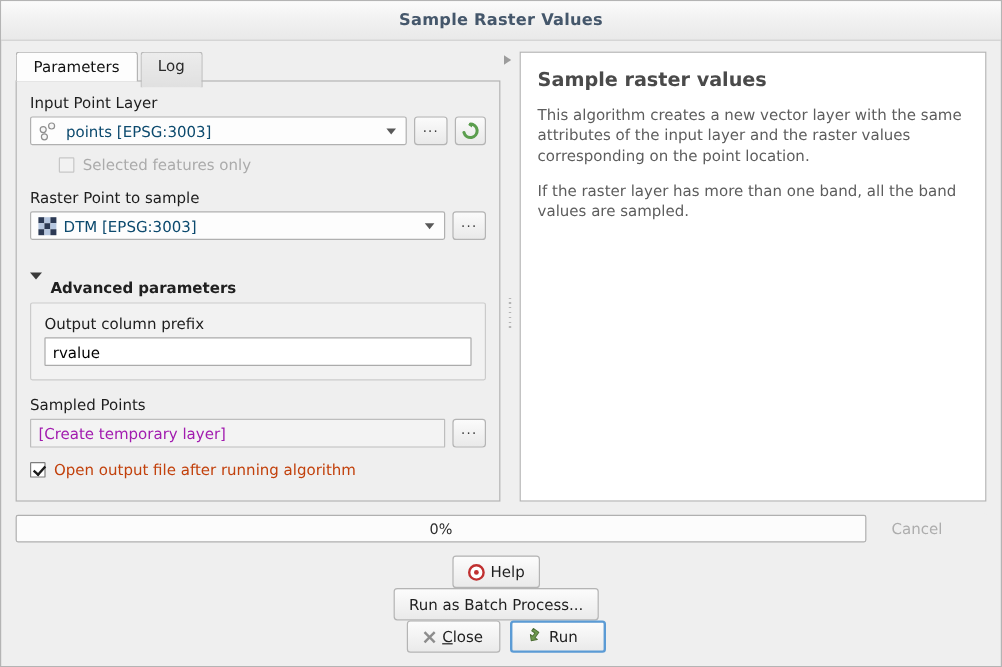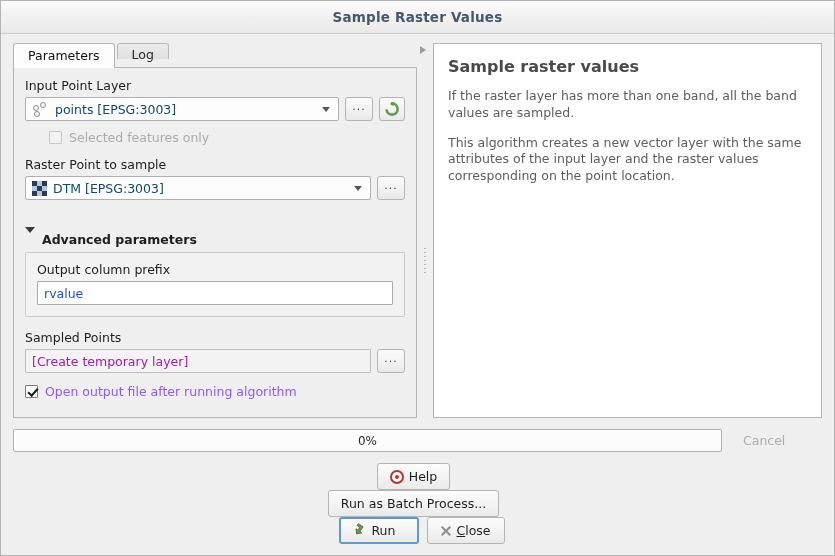--- a/index.html
+++ b/index.html
@@ -36,21 +36,21 @@
     flex: 1 1 auto;
     display: flex; flex-direction: row;
     padding: 9px 12px 0 12px;
     box-sizing: border-box;
     min-height: 0;
   }
   
   .tabwrap { width: 404px; flex: none; display: flex; flex-direction: column; min-height: 0; }
   .tabbar { display: flex; align-items: flex-start; height: 25px; position: relative; z-index: 2; }
   .tab {
-    height: 16px; line-height: 22px;
+    height: 30px; line-height: 22px;
     padding: 0 14px;
     font-size: 12.5px;
     border: 1px solid #b8b8b8;
     border-bottom: none;
     border-radius: 3px 3px 0 0;
     box-sizing: border-box;
     background: linear-gradient(to bottom,#ececec,#e0e0e0);
     color: #2a2a2a;
     margin-right: 2px;
   }
@@ -102,38 +102,38 @@
     background: linear-gradient(to bottom,#fbfbfb,#e9e9e9);
     display: flex; align-items: center; justify-content: center;
     box-sizing: border-box;
   }
   .lineedit {
     flex: 1 1 auto; height: 24px;
     border: 1px solid #ababab; border-radius: 1px;
     background: #ffffff;
     display: flex; align-items: center;
     padding: 0 6px; box-sizing: border-box;
-    font-size: 12.5px; color: #1d4ed8;
+    font-size: 12.5px; color: #000000;
   }
   .lineedit.placeholder { color: #a21caf; background: #f3f3f3; border-color: #bdbdbd; }
   
   .chkrow { display: flex; align-items: center; gap: 7px; }
   .chk {
     width: 13px; height: 13px; flex: none; box-sizing: border-box;
     border: 1px solid #7d7d7d; background: #ffffff; border-radius: 1px;
     position: relative;
   }
   .chk.disabled { border-color: #c6c6c6; background: #f2f2f2; }
   .chk.checked::after {
     content: ""; position: absolute; left: 4px; top: 0px;
     width: 3.5px; height: 8px;
     border: solid #1c1c1c; border-width: 0 2px 2px 0;
     transform: rotate(42deg);
   }
-  .chklbl { font-size: 12.5px; color: #8b5cf6; }
+  .chklbl { font-size: 12.5px; color: #c2410c; }
   .chklbl.disabled { color: #ababab; }
   
   .grp-head { display: flex; align-items: center; gap: 7px; margin: 12px 0 5px 0; }
   .tri-down {
     width: 0; height: 0;
     border-left: 5.5px solid transparent;
     border-right: 5.5px solid transparent;
     border-top: 6.5px solid #3a3a3a;
   }
   .grp-title { font-weight: bold; font-size: 12.5px; color: #202020; margin-top: 20px; }
@@ -317,22 +317,22 @@
       </div>
     </div>
 
     <div class="splitter">
       <span class="split-tri"></span>
       <span class="split-grip"></span>
     </div>
 
     <div class="helppanel">
       <div class="help-title">Sample raster values</div>
+      <div class="help-p">This algorithm creates a new vector layer with the same attributes of the input layer and the raster values corresponding on the point location.</div>
       <div class="help-p">If the raster layer has more than one band, all the band values are sampled.</div>
-      <div class="help-p">This algorithm creates a new vector layer with the same attributes of the input layer and the raster values corresponding on the point location.</div>
     </div>
 
   </div>
 
   <div class="footer">
     <div class="progress-row">
       <div class="progressbar">
         <span>0%</span>
       </div>
       <div class="btn disabled" style="width:92px;">
@@ -343,28 +343,28 @@
     <div class="btnbar">
       <div class="btn">
         <span class="help-glyph"></span>
         <span>Help</span>
       </div>
       <div class="btn">
         <span>Run as Batch Process...</span>
       </div>
       <div class="spacer"></div>
       <div class="right">
+        <div class="btn" style="width:78px;">
+          <span class="x-glyph"></span>
+          <span><u>C</u><span>lose</span></span>
+        </div>
         <div class="btn default" style="width:80px;">
           <svg width="15" height="15" viewBox="0 0 16 16">
             <path d="M13 2 L13 8 L9.5 8 L9.5 5.5 L3 5.5 L3 9 L9.5 9 L9.5 6.5" fill="none" stroke="#6f9a4e" stroke-width="0"></path>
             <path d="M12.5 2.5 L12.5 8.5 L6.5 8.5 L6.5 11 L2.5 7.2 L6.5 3.5 L6.5 6 L10 6 L10 2.5 Z" fill="#6f9a4e" stroke="#4e6f36" stroke-width="0.9" stroke-linejoin="round" transform="rotate(-55 8 7)"></path>
           </svg>
           <span>Run</span>
         </div>
-        <div class="btn" style="width:78px;">
-          <span class="x-glyph"></span>
-          <span><u>C</u><span>lose</span></span>
-        </div>
       </div>
     </div>
   </div>
 
 </div>
 
 </body></html>

